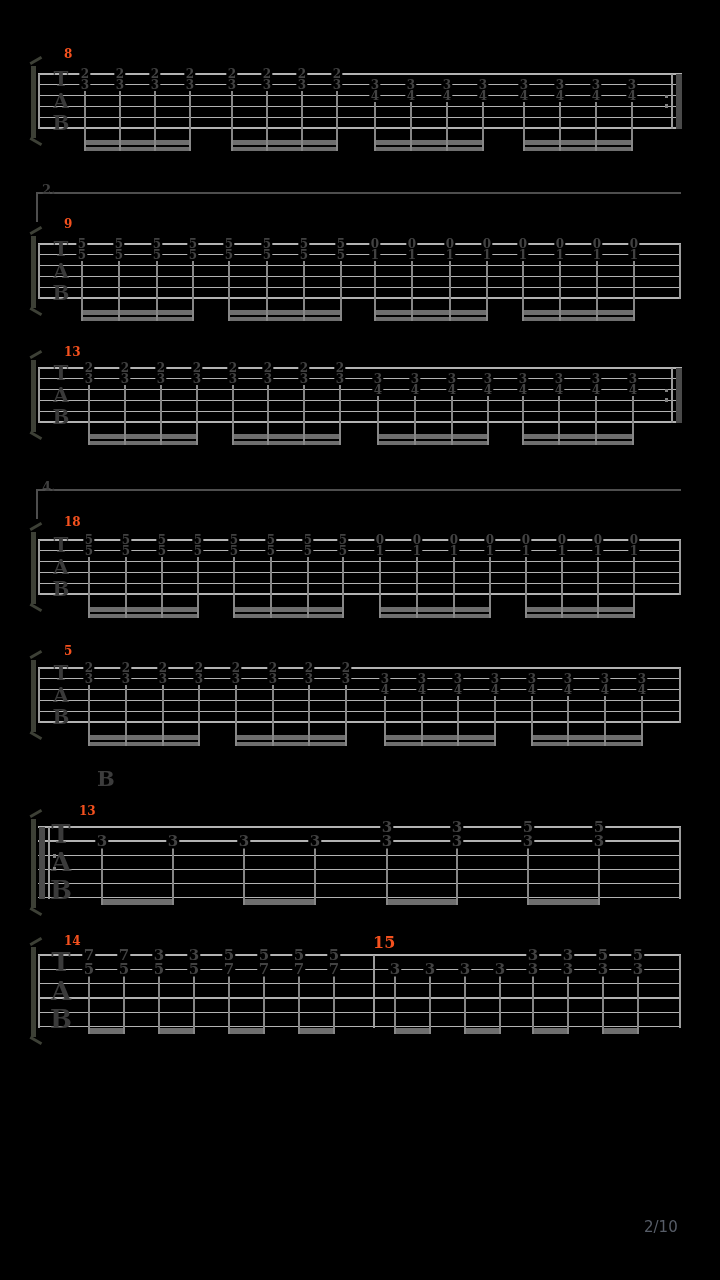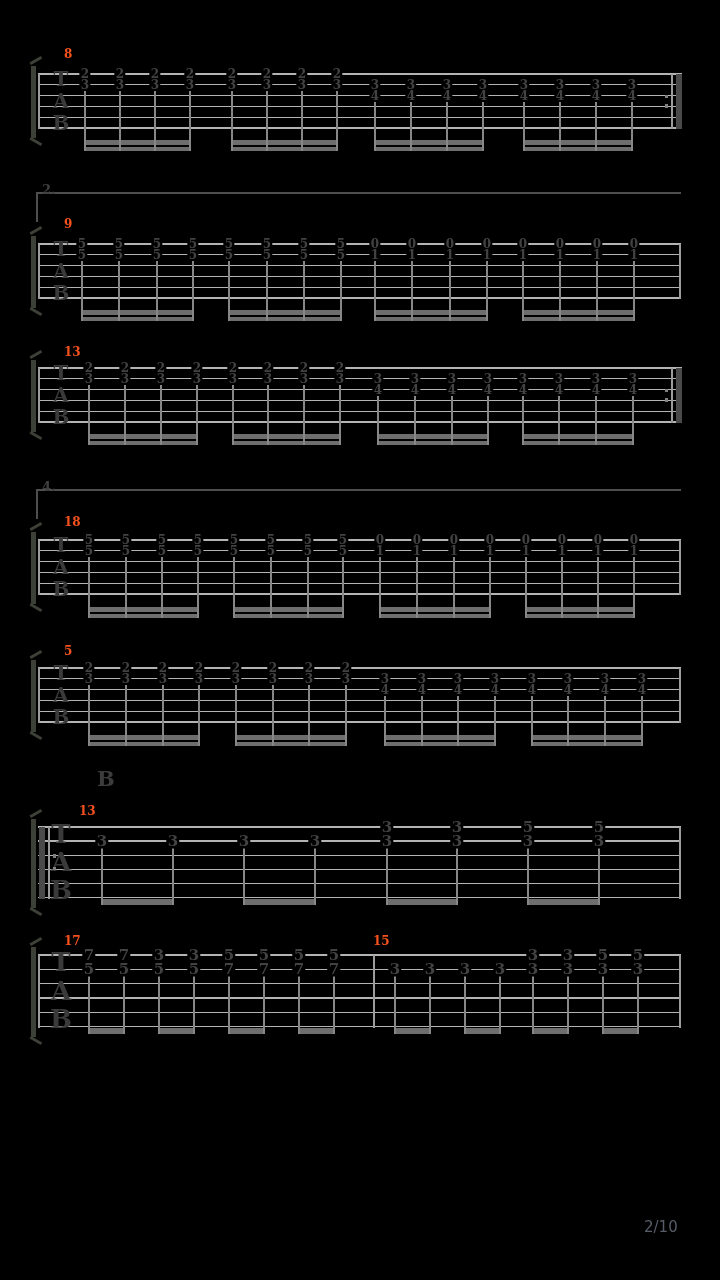--- a/index.html
+++ b/index.html
@@ -445,22 +445,22 @@
       <div style="position: absolute; left: 31px; top: 943px; width: 13px; height: 3px; background: rgb(61, 64, 54); transform: rotate(-30deg); transform-origin: left bottom;"></div>
       <div style="position: absolute; left: 31px; top: 1035.5px; width: 13px; height: 3px; background: rgb(61, 64, 54); transform: rotate(30deg); transform-origin: left top;"></div>
       <div style="position: absolute; left: 46px; top: 953px; width: 30px; height: 76.5px; display: flex; flex-direction: column; align-items: center; justify-content: space-between; color: rgb(58, 58, 58); font-weight: bold; font-size: 26px; line-height: 0.74;">
         <span>T</span>
         <span>A</span>
         <span>B</span>
       </div>
       <div style="position: absolute; left: 38px; top: 954.5px; width: 1.8px; height: 73px; background: rgb(156, 156, 156);"></div>
       <div style="position: absolute; left: 373px; top: 954.5px; width: 1.8px; height: 73px; background: rgb(156, 156, 156);"></div>
       <div style="position: absolute; left: 679px; top: 954.5px; width: 1.8px; height: 73px; background: rgb(156, 156, 156);"></div>
-      <div style="position: absolute; left: 64px; top: 935px; color: rgb(244, 81, 30); font-weight: bold; font-size: 12px; line-height: 1;">17</div>
-      <div style="position: absolute; left: 373px; top: 935px; color: rgb(244, 81, 30); font-weight: bold; font-size: 12px; line-height: 1;">15</div>
+      <div style="position: absolute; left: 64px; top: 935px; color: rgb(244, 81, 30); font-weight: bold; font-size: 12px; line-height: 1;">14</div>
+      <div style="position: absolute; left: 373px; top: 935px; color: rgb(244, 81, 30); font-weight: bold; font-size: 16px; line-height: 1;">15</div>
       <div style="position: absolute; left: 88px; top: 1028px; width: 37px; height: 6px; background: rgb(110, 110, 110);"></div>
       <div style="position: absolute; left: 158px; top: 1028px; width: 37px; height: 6px; background: rgb(110, 110, 110);"></div>
       <div style="position: absolute; left: 228px; top: 1028px; width: 37px; height: 6px; background: rgb(110, 110, 110);"></div>
       <div style="position: absolute; left: 298px; top: 1028px; width: 37px; height: 6px; background: rgb(110, 110, 110);"></div>
       <div style="position: absolute; left: 394px; top: 1028px; width: 37px; height: 6px; background: rgb(110, 110, 110);"></div>
       <div style="position: absolute; left: 464px; top: 1028px; width: 37px; height: 6px; background: rgb(110, 110, 110);"></div>
       <div style="position: absolute; left: 532px; top: 1028px; width: 37px; height: 6px; background: rgb(110, 110, 110);"></div>
       <div style="position: absolute; left: 602px; top: 1028px; width: 37px; height: 6px; background: rgb(110, 110, 110);"></div>
       <div style="position: absolute; left: 88px; top: 975.3px; width: 2px; height: 58.7px; background: rgb(135, 135, 135);"></div>
       <div style="position: absolute; left: 89px; top: 955px; transform: translate(-50%, -50%); background: rgb(0, 0, 0); padding: 0px 1.5px; color: rgb(66, 66, 66); font-weight: bold; font-size: 15px; line-height: 1;">7</div>

